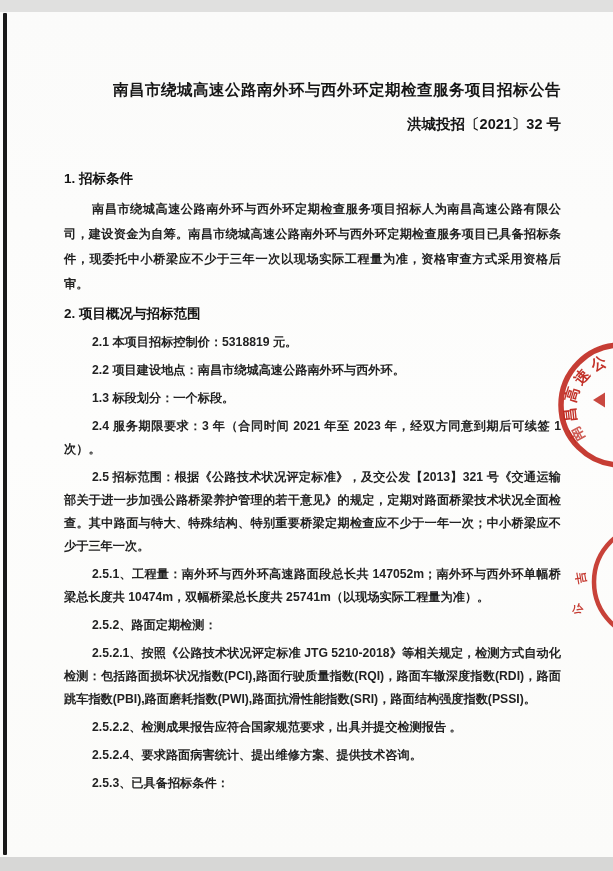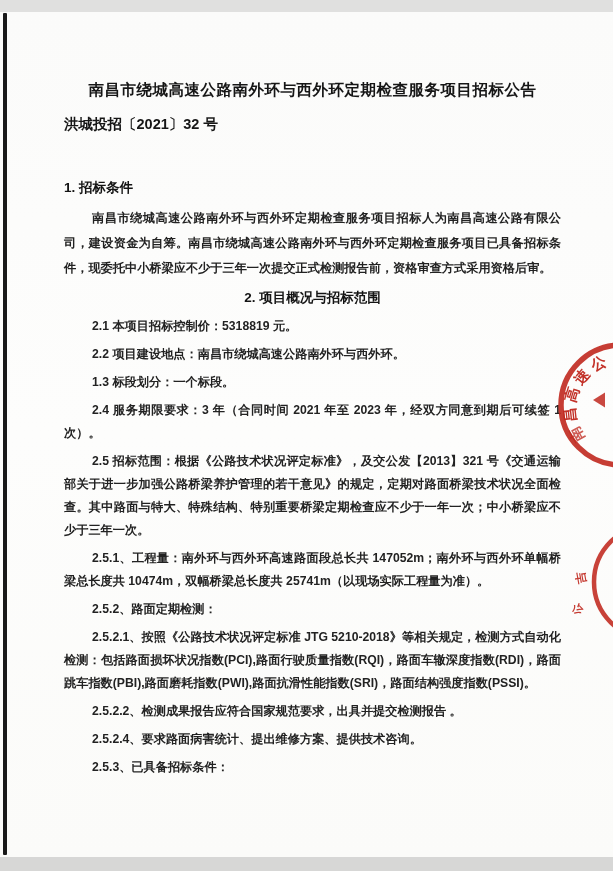--- a/index.html
+++ b/index.html
@@ -15,30 +15,30 @@
   }
   .scan-line{
     position:absolute;left:3px;top:1px;bottom:2px;width:4px;
     background:#191919;border-radius:1px;
   }
   .content{
     position:absolute;left:64px;top:0;width:497px;color:#1e1e1e;
   }
   .doc-title{
     margin:66px 0 0 0;font-size:15.5px;line-height:24px;font-weight:700;
-    text-align:center;color:#161616;letter-spacing:0.5px;
+    text-align:right;color:#161616;letter-spacing:0.5px;
   }
   .doc-number{
     margin-top:11px;font-size:14.5px;line-height:22px;font-weight:700;
-    text-align:left;color:#161616;
+    text-align:right;color:#161616;
   }
   .sec-heading{
-    margin:43px 0 8px 0;font-size:13.5px;line-height:20px;font-weight:700;color:#141414;
+    margin:34px 0 8px 0;font-size:13.5px;line-height:20px;font-weight:700;color:#141414;
   }
-  .sec-heading.second{margin:3px 0 7px 0;text-align:center;}
+  .sec-heading.second{margin:3px 0 7px 0;}
   .para{
     margin:0 0 5px 0;font-size:12.2px;line-height:23px;font-weight:600;
     text-align:justify;text-indent:2.3em;color:#222;
   }
   .para.lead{line-height:25px;margin-bottom:7px;}
   .u{text-underline-offset:3px;text-decoration-thickness:1px;}
   .stamp{position:absolute;pointer-events:none;}
   .stamp-1{right:0;top:316px;width:58px;height:148px;}
   .stamp-2{right:0;top:518px;width:45px;height:104px;}
   .bottom-band{
@@ -54,21 +54,21 @@
 <div class="top-band"></div>
 
 <div class="page">
   <div class="scan-line"></div>
 
   <div class="content">
     <h1 class="doc-title">南昌市绕城高速公路南外环与西外环定期检查服务项目招标公告</h1>
     <div class="doc-number">洪城投招〔2021〕32 号</div>
 
     <h2 class="sec-heading">1. 招标条件</h2>
-    <p class="para lead"><span class="u">南昌市绕城高速公路南外环与西外环定期检查服务项目</span><span>招标人为南昌高速公路有限公司，建设资金为自筹。</span><span class="u">南昌市绕城高速公路南外环与西外环定期检查服务项目</span><span>已具备招标条件，现委托</span><span class="u">中小桥梁应不少于三年一次</span><span>提交正式检测报告前，资格审查方式采用</span><span class="u">资格后审</span><span>。</span></p>
+    <p class="para lead"><span class="u">南昌市绕城高速公路南外环与西外环定期检查服务项目</span><span>招标人为南昌高速公路有限公司，建设资金为自筹。</span><span class="u">南昌市绕城高速公路南外环与西外环定期检查服务项目</span><span>已具备招标条件，现委托</span><span class="u">中小桥梁应不少于三年一次</span><span>以现场实际工程量为准，资格审查方式采用</span><span class="u">资格后审</span><span>。</span></p>
 
     <h2 class="sec-heading second">2. 项目概况与招标范围</h2>
     <div>
 
         <p class="para">2.1 本项目招标控制价：5318819 元。</p>
 
         <p class="para">2.2 项目建设地点：南昌市绕城高速公路南外环与西外环。</p>
 
         <p class="para">1.3 标段划分：一个标段。</p>
 

